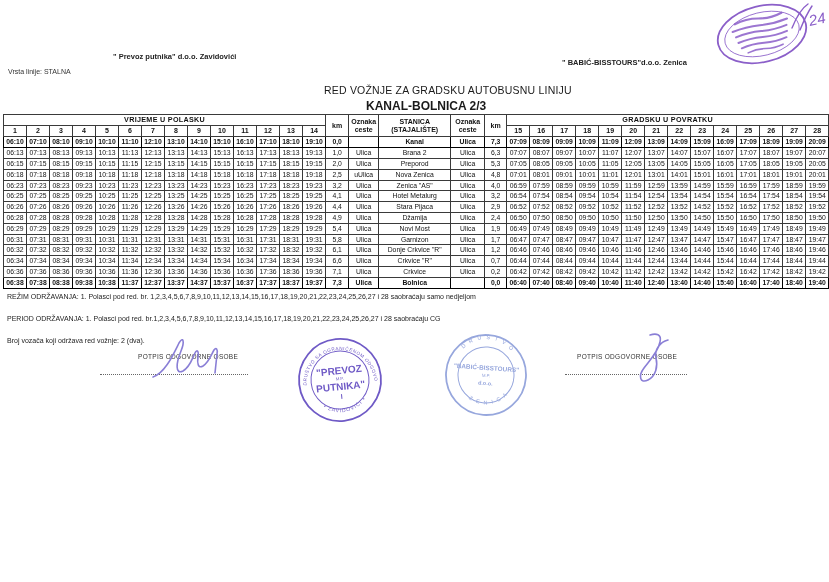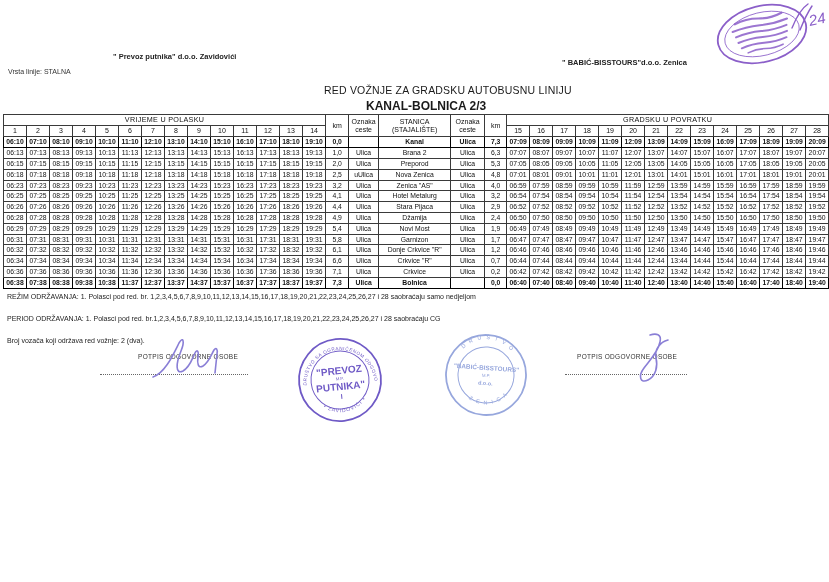--- a/index.html
+++ b/index.html
@@ -15,21 +15,21 @@
   .subtitle{font-size:12px;font-weight:bold;}
   
   table.tt{
     border-collapse:collapse;table-layout:fixed;
     font-size:6.8px;color:#111;
   }
   table.tt th, table.tt td{
     border:1px solid #3a3a3a;text-align:center;vertical-align:middle;
     padding:1px 0;line-height:1.15;overflow:hidden;white-space:nowrap;
   }
-  table.tt th{font-weight:normal;font-size:7px;}
+  table.tt th{font-weight:bold;font-size:7px;}
   table.tt th.grp{font-size:7.2px;letter-spacing:.3px;}
   table.tt th.road-h, table.tt th.station-h{white-space:normal;line-height:1.1;}
   table.tt .station{white-space:normal;}
   tr.bold-row td{font-weight:bold;border-color:#000;}
   table.tt{border:1.5px solid #000;}
   
   .foot-line{font-size:7px;color:#222;white-space:nowrap;}
   .sig-label{font-size:6.5px;color:#333;letter-spacing:.3px;}
   .dotline{border-bottom:1.5px dotted #666;height:10px;}
   

